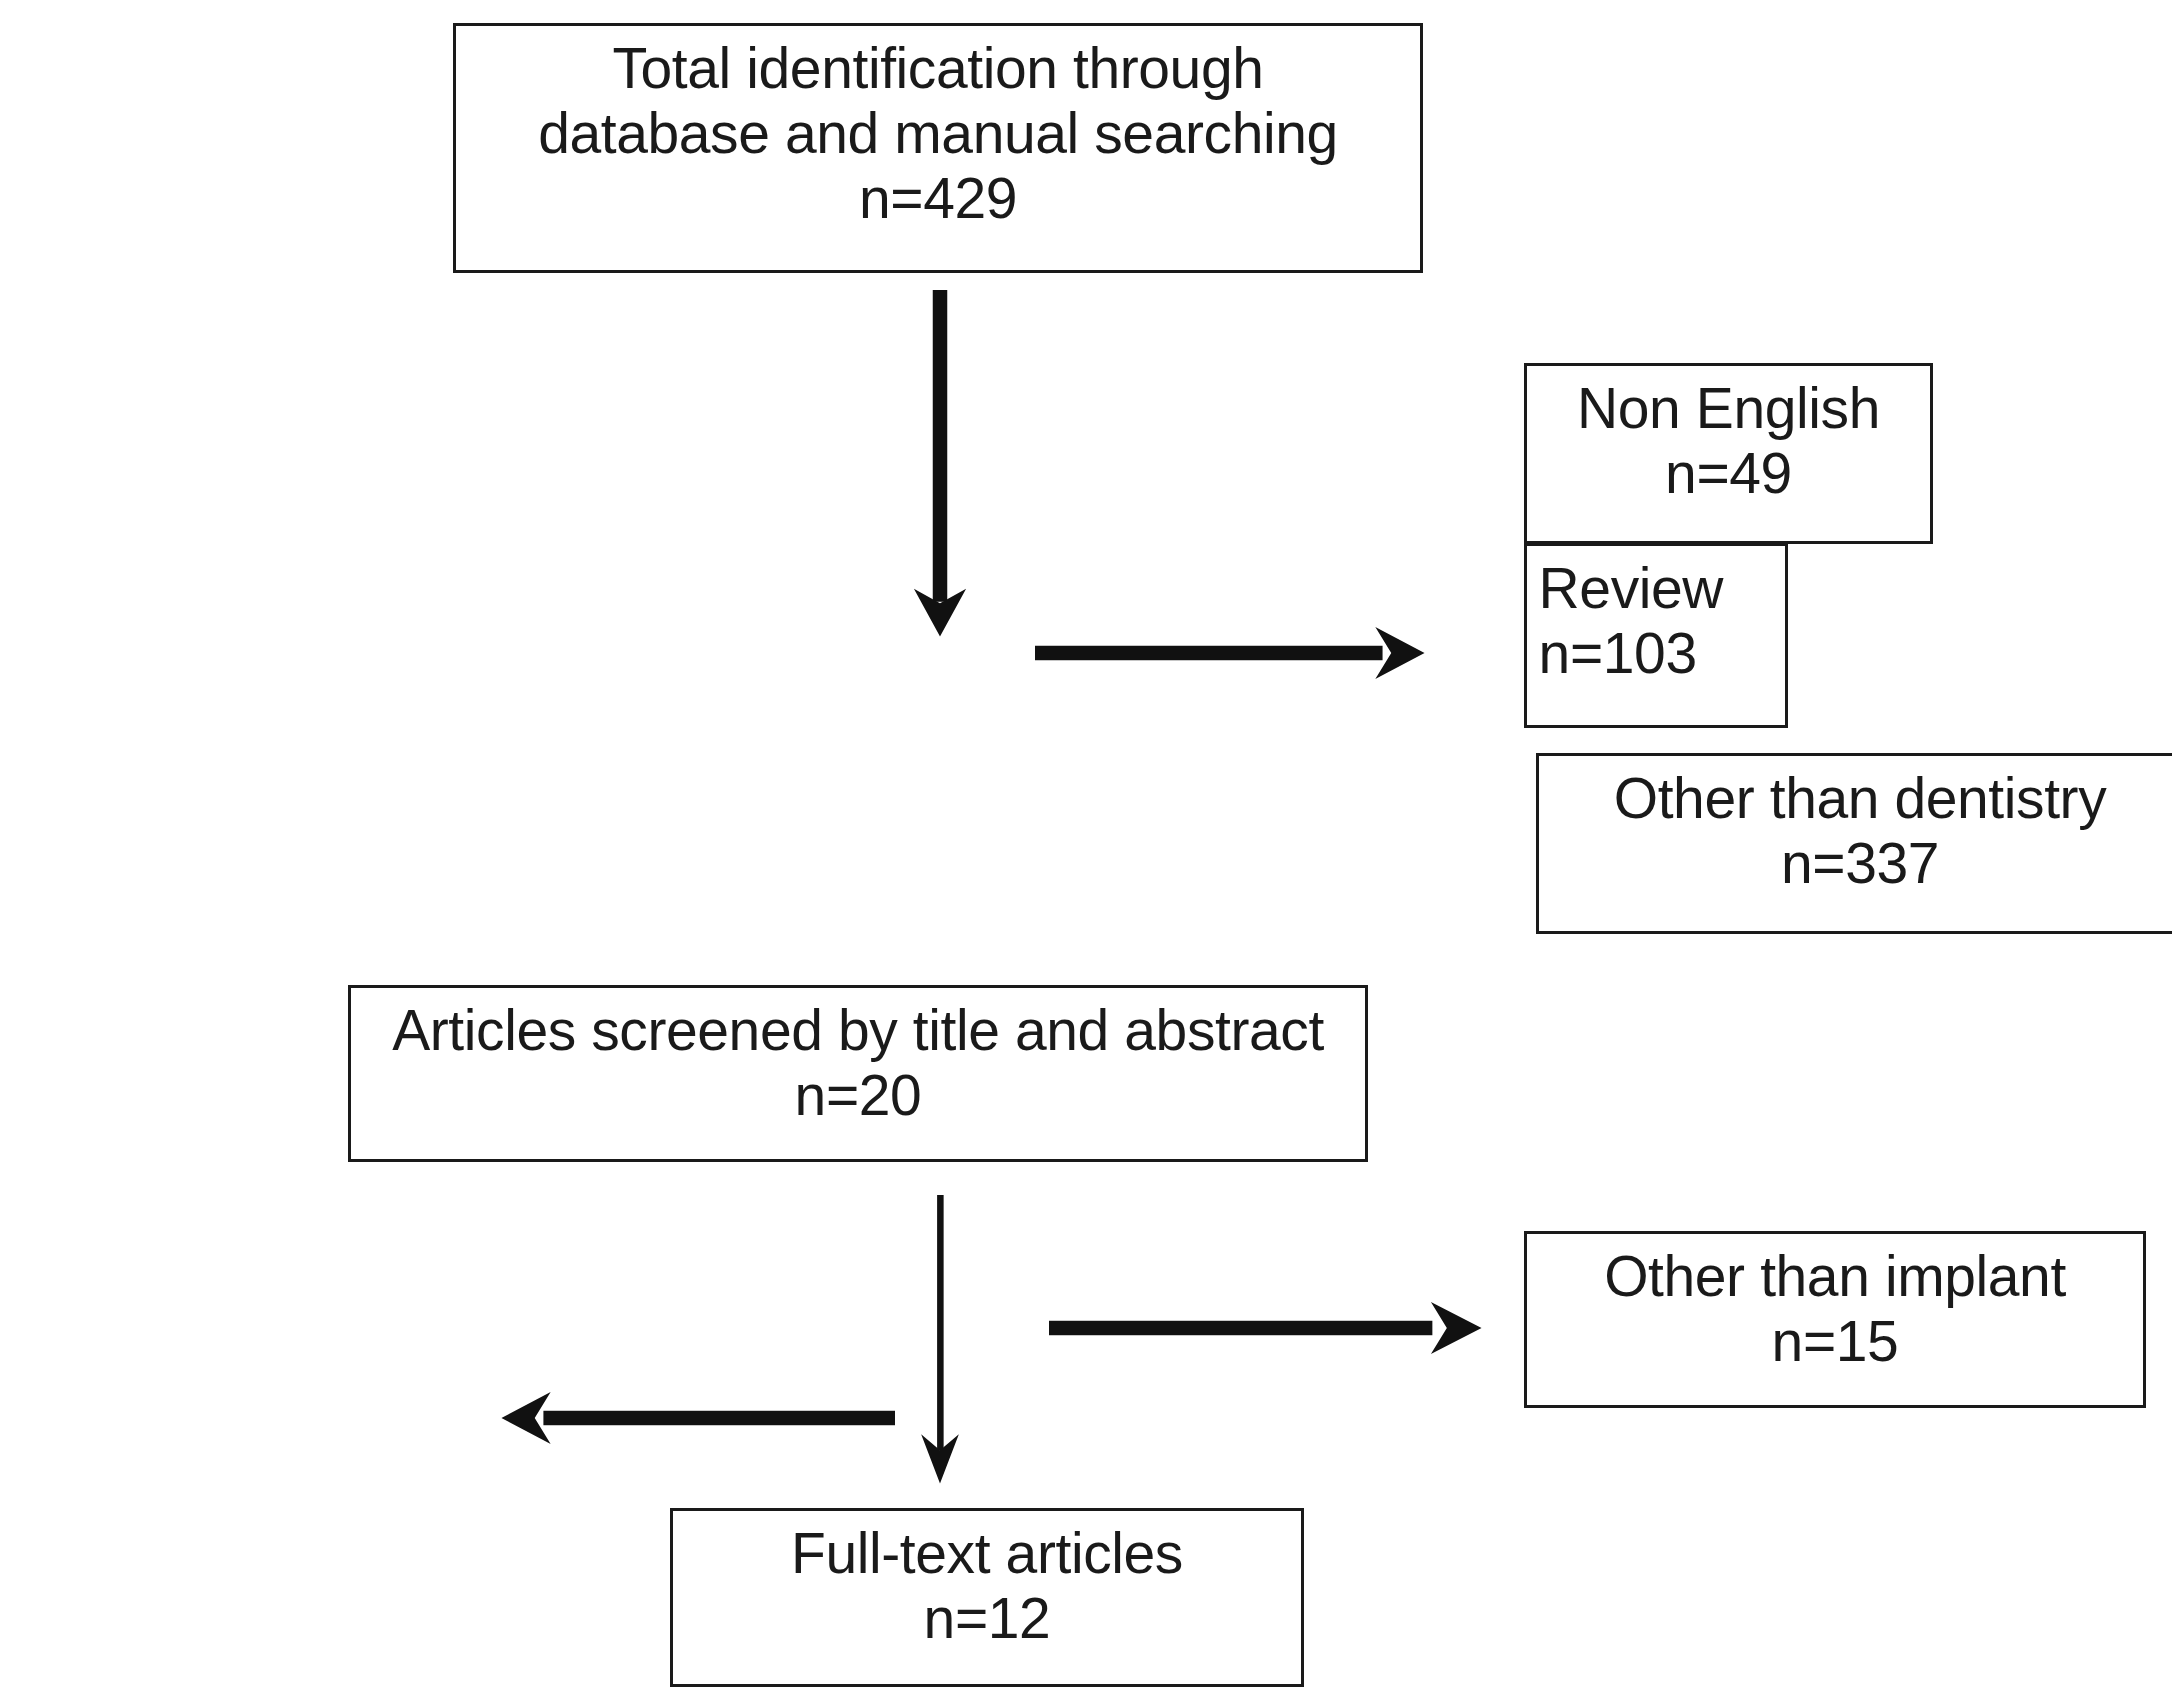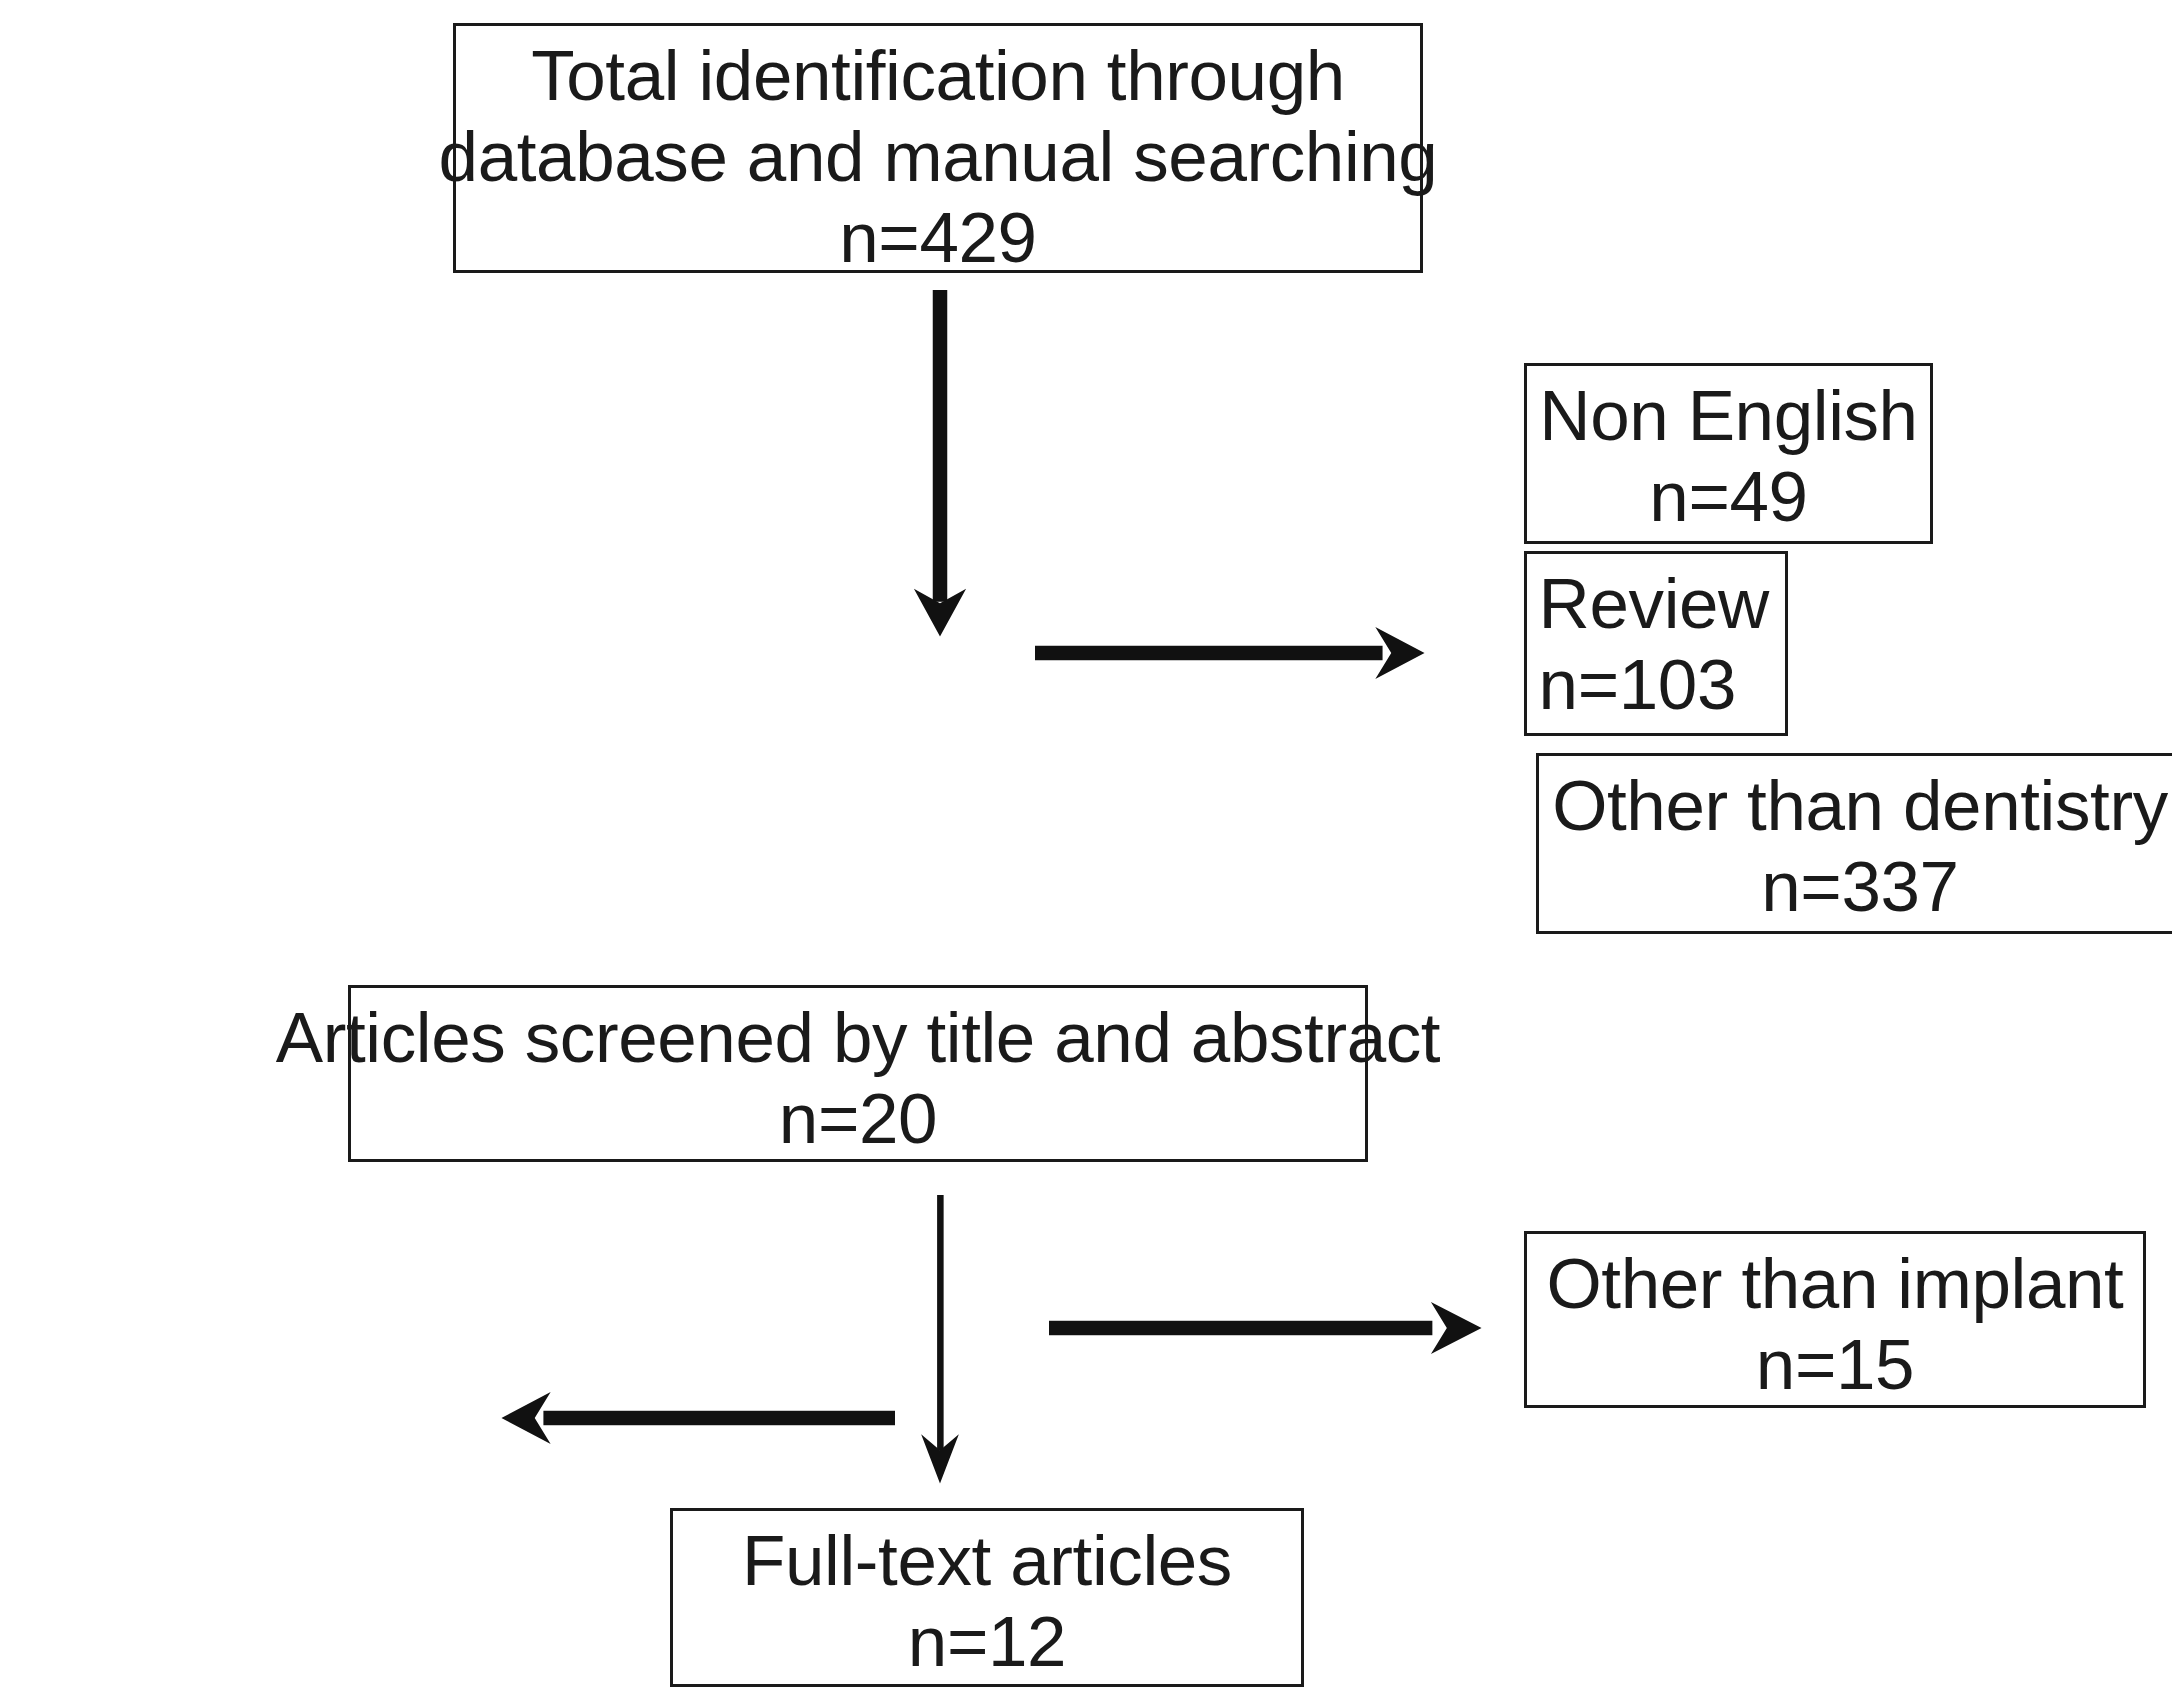--- a/index.html
+++ b/index.html
@@ -19,31 +19,30 @@
   .node {
     position: absolute;
     box-sizing: border-box;
     border: 3.6px solid #1a1a1a;
     background: #ffffff;
     display: flex;
     flex-direction: column;
     align-items: center;
     justify-content: flex-start;
     color: #1a1a1a;
-    font-size: 71px;
+    font-size: 57px;
     line-height: 1.14;
     letter-spacing: -0.4px;
     text-align: center;
     padding-top: 10px;
   }
   .node.align-left {
     align-items: flex-start;
     text-align: left;
     padding-left: 11.6px;
-    margin-top: 8px;
   }
   .node .ln {
     display: block;
     white-space: nowrap;
   }
   
   #box-total        { left: 453px;  top: 23px;   width: 970px; height: 250px; }
   #box-noneng       { left: 1524px; top: 322px;  width: 409px;  height: 181px; margin-top: 41px; }
   #box-review       { left: 1524px; top: 543px;  width: 264px;  height: 185px; }
   #box-otherdent    { left: 1517px; top: 753px; width: 648px;  height: 181px; margin-left: 19px; }

